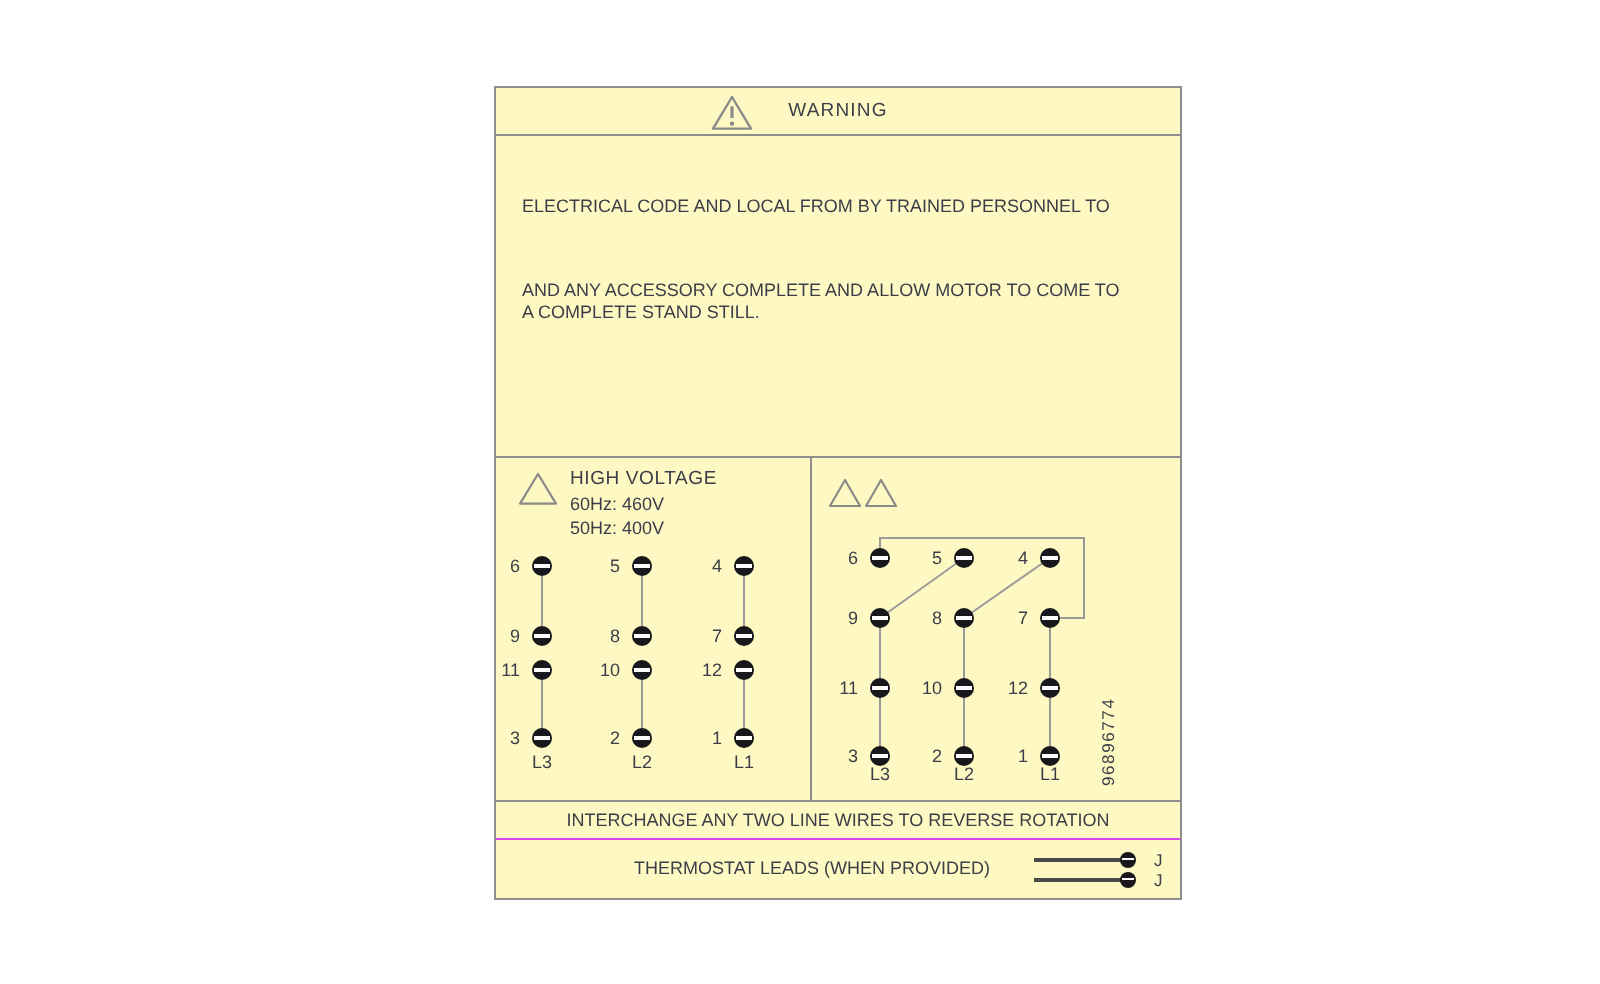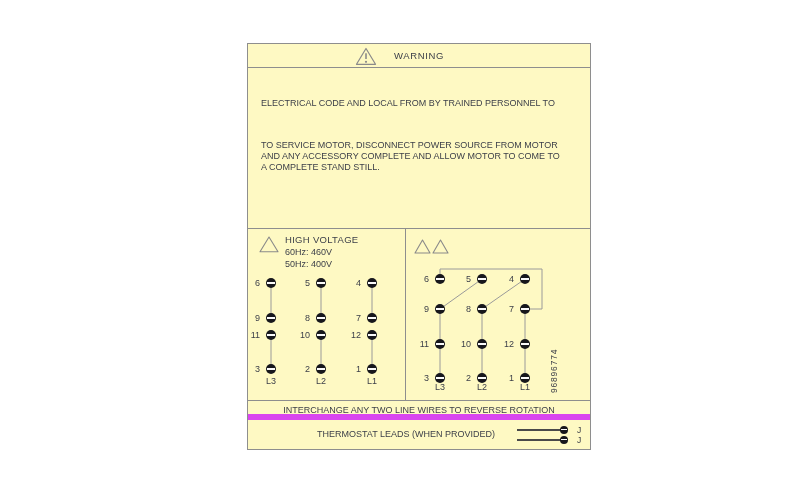--- a/index.html
+++ b/index.html
@@ -22,21 +22,21 @@
   .lv-head{position:absolute;left:51px;top:9px;}
   .tri-a{position:absolute;left:11px;top:7px;}
   .tri-b1{position:absolute;left:8px;top:10px;}
   .tri-b2{position:absolute;left:26px;top:10px;}
   .wires{position:absolute;left:0;top:0;}
   .tn{position:absolute;width:22px;text-align:right;font-size:9px;line-height:12px;}
   .td{position:absolute;width:10px;height:10px;background:#17171c;border-radius:50%;}
   .td::after{content:'';position:absolute;left:1px;right:1px;top:4px;height:1.5px;background:#fafafa;}
   .ll{position:absolute;width:24px;text-align:center;font-size:9px;}
   .pn{position:absolute;left:143px;top:164px;transform:rotate(-90deg);transform-origin:0 0;font-size:8.5px;letter-spacing:0.8px;white-space:nowrap;}
-  .inter{height:19px;border-bottom:6px solid #d946ef;line-height:18px;text-align:center;font-size:9px;}
+  .inter{height:19px;border-bottom:1px solid #d946ef;line-height:18px;text-align:center;font-size:9px;}
   .thermo{height:30px;}
   .thermo .ttxt{position:absolute;left:0;right:95px;top:0;height:30px;line-height:29px;text-align:right;font-size:9px;}
   .leads{position:absolute;right:5px;top:5px;}
   .lead{display:flex;align-items:center;height:10px;}
   .lead-line{width:44px;height:1.5px;background:#4a4a4a;}
   .lead-dot{width:8px;height:8px;background:#17171c;border-radius:50%;position:relative;margin-left:-1px;}
   .lead-dot::after{content:'';position:absolute;left:1px;right:1px;top:3px;height:1.2px;background:#fafafa;}
   .lead-lab{margin-left:9px;font-size:8.5px;width:8px;}
 </style>
 </head>
@@ -53,21 +53,20 @@
       </svg>
     </span>
     <div class="wtxt">WARNING</div>
   </div>
 
   <div class="row notices">
     <div class="para">
       <div>ELECTRICAL CODE AND LOCAL FROM BY TRAINED PERSONNEL TO</div>
     </div>
     <div class="para">
-      <div>TO SERVICE MOTOR, DISCONNECT POWER SOURCE FROM MOTOR</div>
       <div>AND ANY ACCESSORY COMPLETE AND ALLOW MOTOR TO COME TO</div>
       <div>A COMPLETE STAND STILL.</div>
     </div>
   </div>
 
   <div class="row wiring">
 
     <div class="cell hv">
       <span class="tri-a">
         <svg width="20" height="17" viewBox="0 0 20 17">

